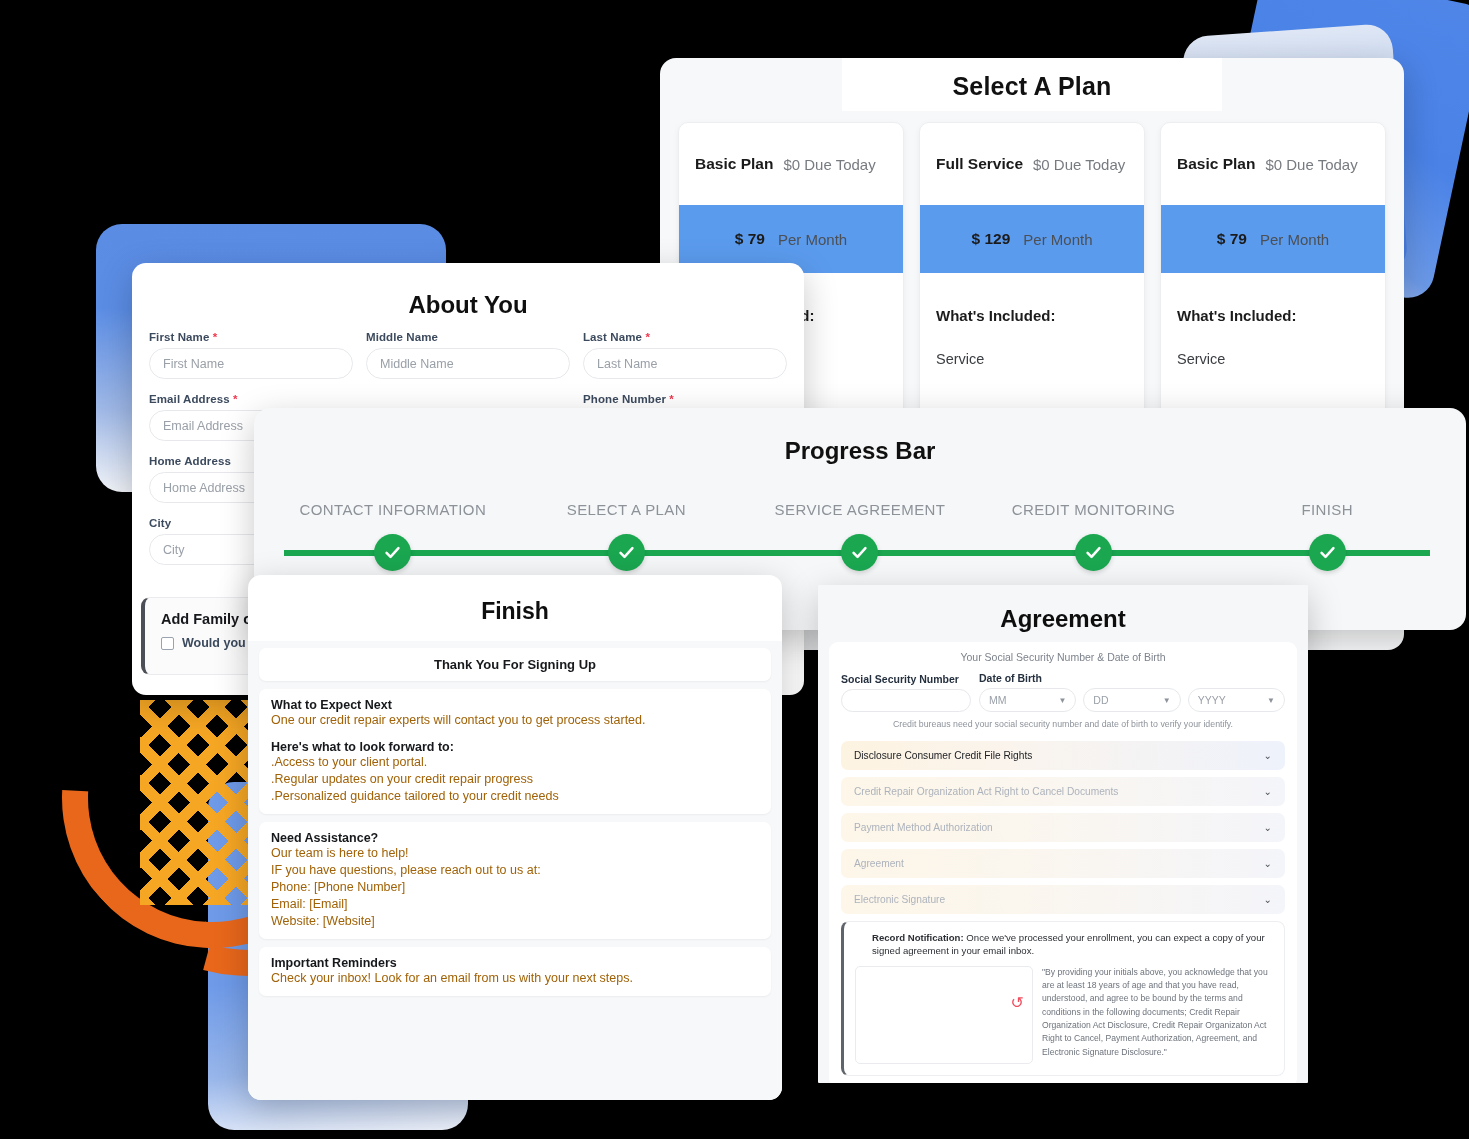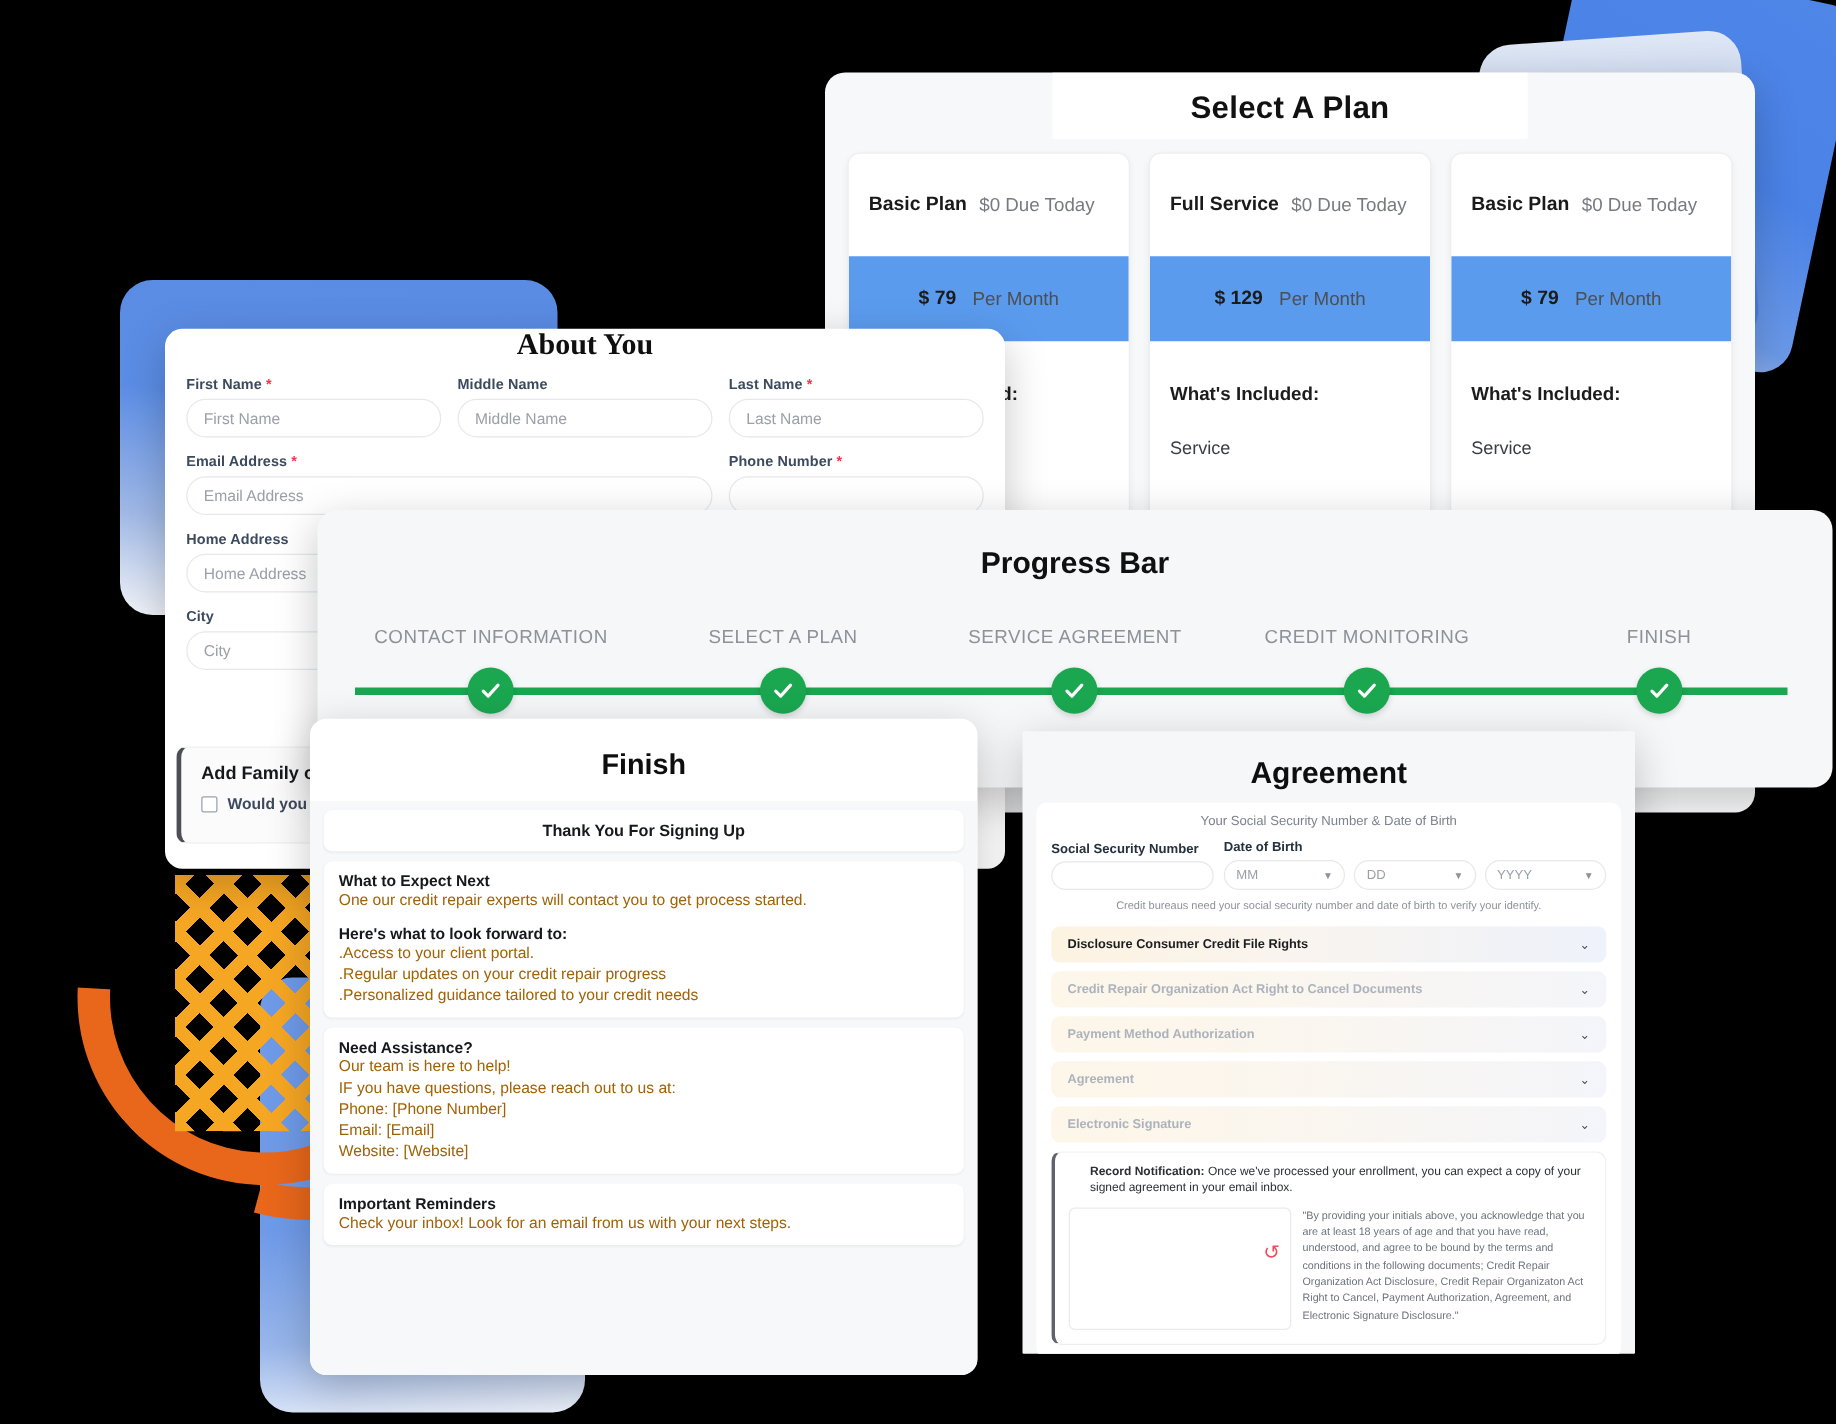--- a/index.html
+++ b/index.html
@@ -150,22 +150,21 @@
   .plan-bullets div { white-space: nowrap; }
 
   
   #card-about-you {
     top: 263px; left: 132px;
     width: 672px; height: 432px;
     border-radius: 14px;
   }
   .ay-title {
     text-align: center; font-size: 24px; font-weight: 700; color: #0f0f10;
-    padding: 0 0 12px;
-    font-family: Liberation Serif, serif;
+    padding: 28px 0 12px;
   }
   .ay-grid {
     padding: 0 17px;
     display: grid;
     grid-template-columns: 1fr 1fr 1fr;
     column-gap: 13px;
     row-gap: 1px;
   }
   .fld-label {
     font-size: 11.5px; font-weight: 700; color: #3c4a5e;
@@ -310,21 +309,21 @@
     height: 29px;
     border-radius: 7px;
     display: flex; align-items: center; justify-content: space-between;
     padding: 0 13px;
     margin-bottom: 7px;
     background: linear-gradient(92deg, #fdf6e9 0%, #fbf6ee 40%, #f4f5fa 100%);
   }
   .acc-row.active {
     background: linear-gradient(92deg, #fdf3e1 0%, #faf4ed 38%, #eef2fb 100%);
   }
-  .acc-label { font-size: 10.2px; font-weight: 700; color: #adb3bc; }
+  .acc-label { font-size: 10.2px; font-weight: 400; color: #adb3bc; }
   .acc-row.active .acc-label { color: #1b1d21; }
   .acc-chev { color: #4a4f57; font-size: 10px; }
 
   .rec-box {
     margin-top: 7px;
     border: 1px solid #eceef1;
     border-left: 3px solid #5f636a;
     border-radius: 8px;
     padding: 9px 11px 11px;
     background: #fff;

